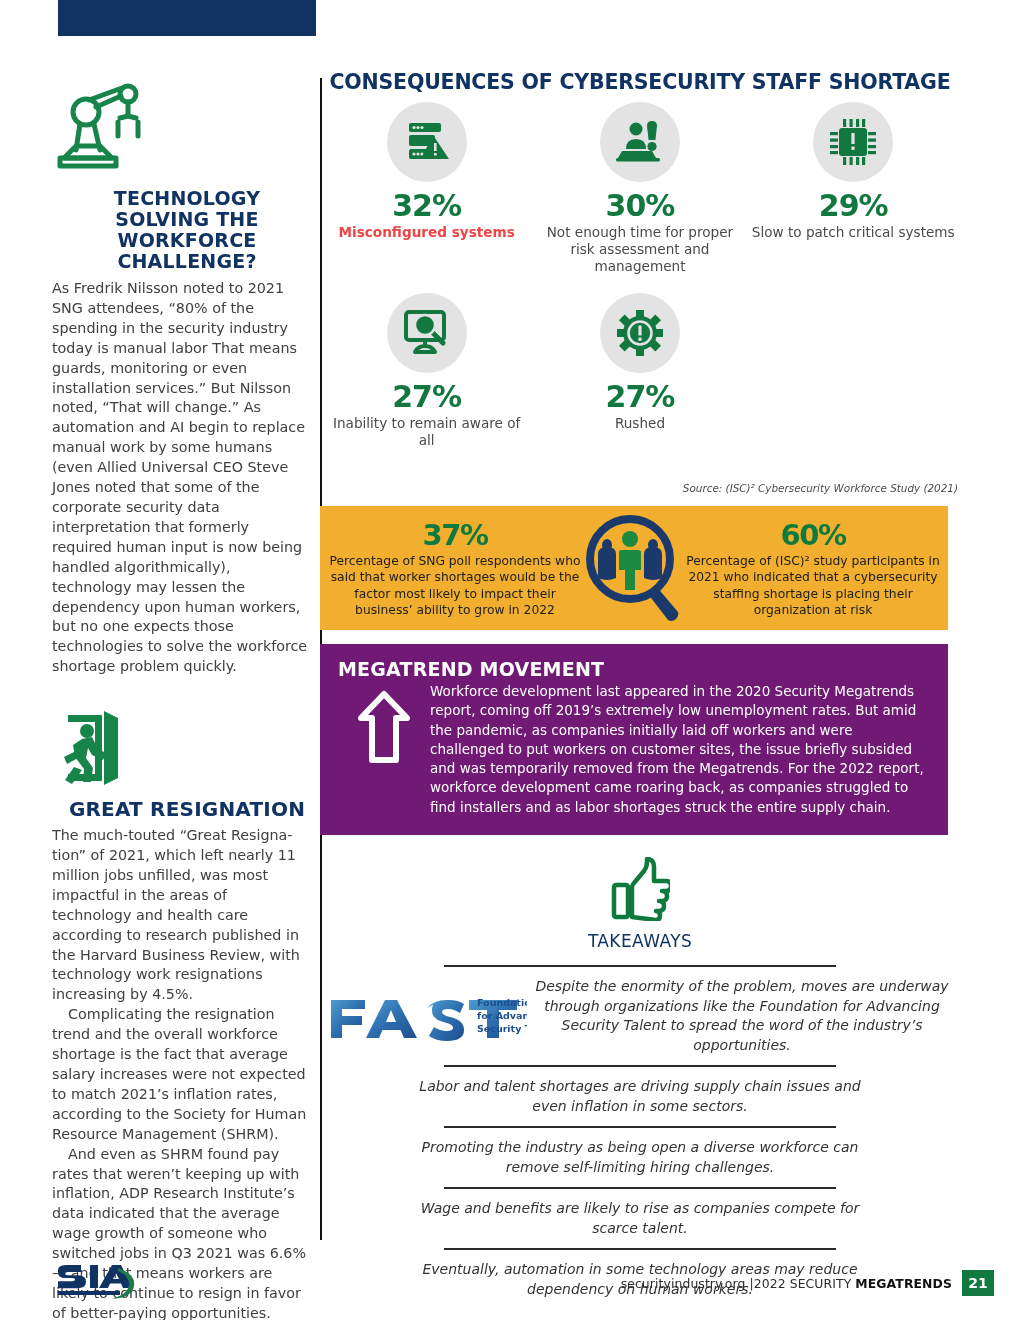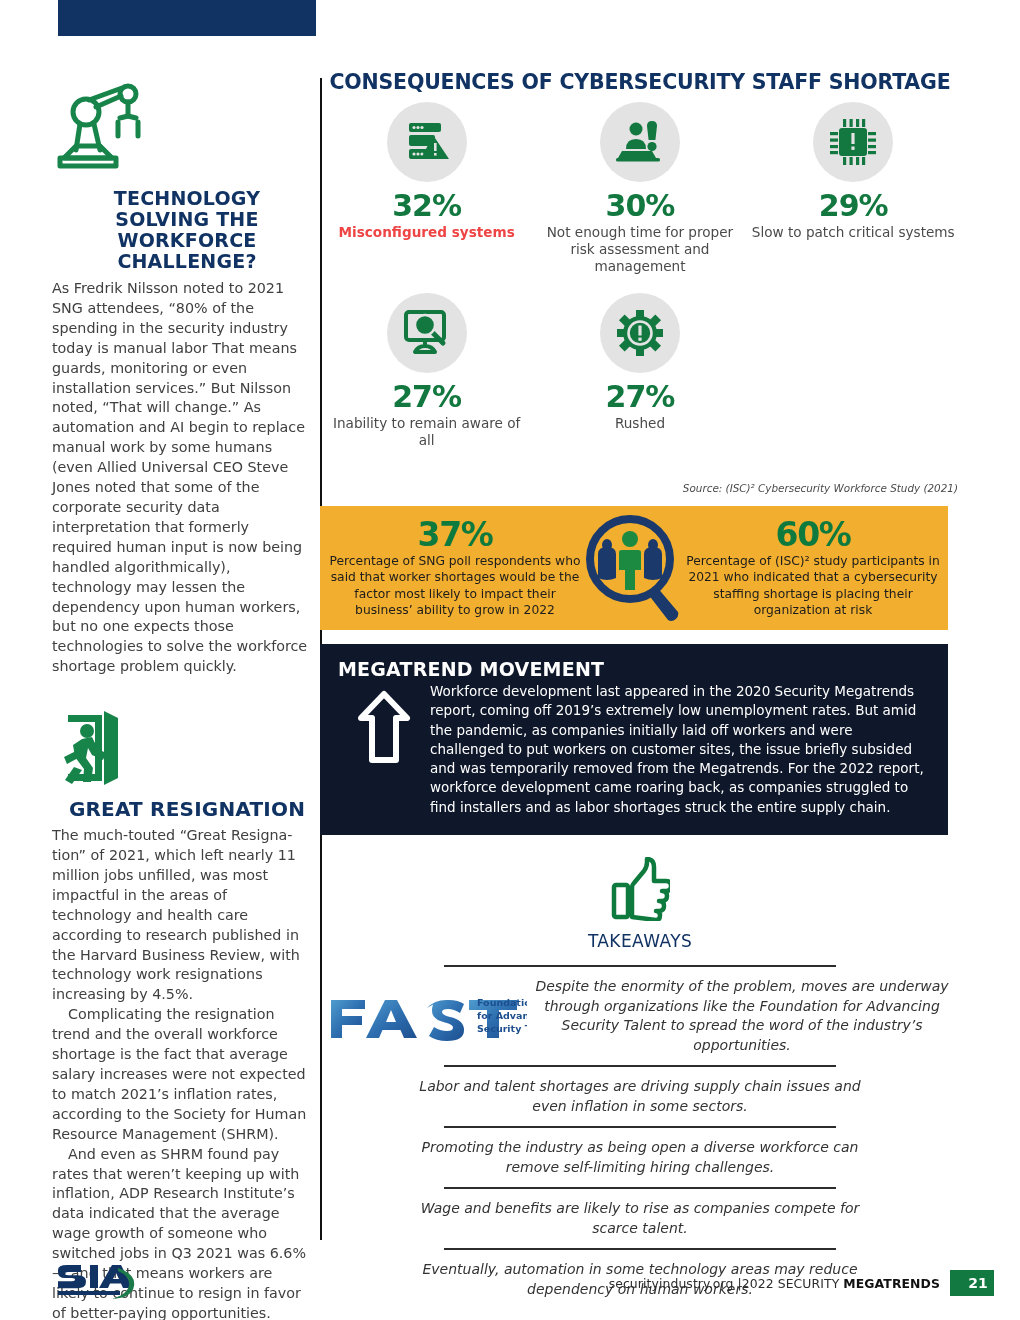--- a/index.html
+++ b/index.html
@@ -92,28 +92,28 @@
   }
 
   
   .gold{
     margin-top:12px;background:#f2ae2e;width:628px;height:124px;
     display:flex;align-items:center;box-sizing:border-box;padding:6px 8px;
   }
   .gold .col{width:255px;text-align:center;}
   .gold .pct{
     font-family:"DejaVu Sans", sans-serif;font-weight:bold;
-    color:#0f7a3d;font-size:33px;line-height:34px;letter-spacing:-1.4px;margin-bottom:1px;
+    color:#0f7a3d;font-size:29px;line-height:34px;letter-spacing:-1.4px;margin-bottom:1px;
   }
   .gold .txt{font-size:12.3px;line-height:16.2px;color:#1d1d1d;}
   .gold .mid{flex:1;display:flex;align-items:center;justify-content:center;}
 
   
   .greenbox{
-    margin-top:14px;background:#0f172a;width:628px;
+    margin-top:14px;background:#701a75;width:628px;
     box-sizing:border-box;padding:14px 18px 18px 18px;position:relative;
   }
   .greenbox h3{
     margin:0 0 2px 0;color:#ffffff;font-size:19px;font-weight:bold;
     font-family:"DejaVu Sans", sans-serif;letter-spacing:.2px;
   }
   .greenbox .inner{display:flex;align-items:flex-start;}
   .greenbox .arrowwrap{width:92px;flex:none;padding-top:6px;text-align:center;}
   .greenbox .para{
     color:#ffffff;font-size:13.5px;line-height:19.3px;flex:1;margin:0;
@@ -142,21 +142,21 @@
   
   .footer{position:absolute;left:0;top:1258px;width:1020px;height:46px;}
   .sia-logo{position:absolute;left:52px;top:4px;}
   .foot-right{
     position:absolute;right:26px;top:12px;display:flex;align-items:center;
   }
   .foot-txt{font-size:12.4px;color:#2c2c2c;letter-spacing:.1px;white-space:nowrap;}
   .foot-txt b{font-weight:bold;color:#111;}
   .pagebox{
     margin-left:10px;width:32px;height:26px;background:#127a41;color:#fff;
-    font-size:14px;font-weight:bold;display:flex;align-items:center;justify-content:center;padding-left:12px;
+    font-size:14px;font-weight:bold;display:flex;align-items:center;justify-content:center;
   }
 </style>
 </head>
 <body>
 
 <div class="page">
 
   <div class="top-bar"></div>
   <div class="vrule"></div>
 

